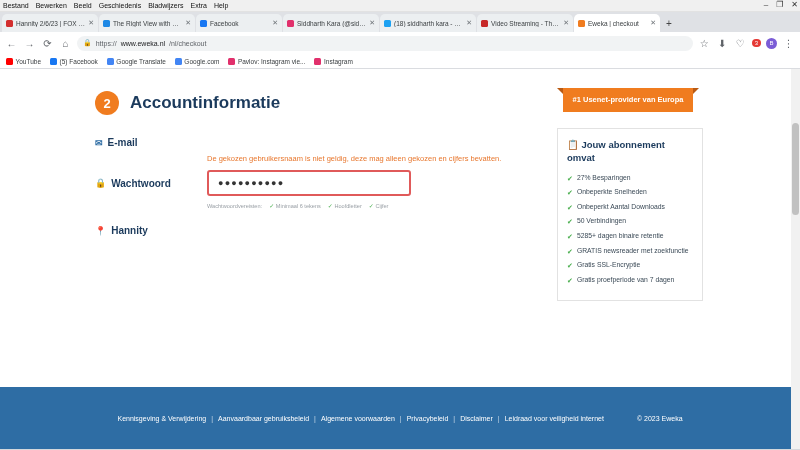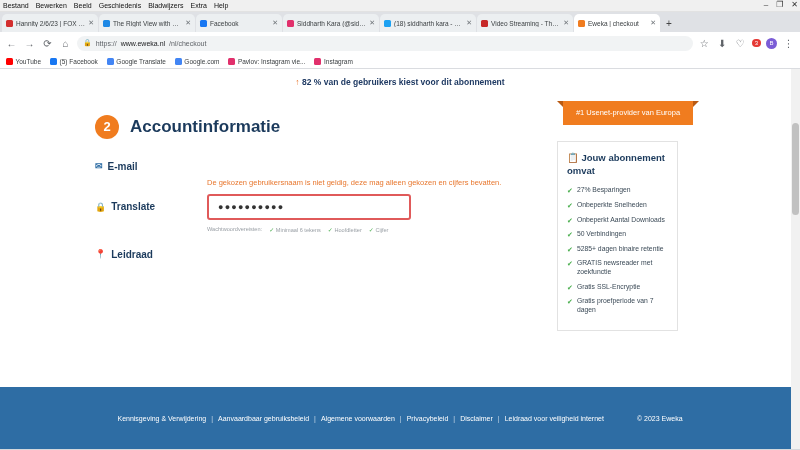--- a/index.html
+++ b/index.html
@@ -110,31 +110,31 @@
 
   .pwmeter {
     margin-left:112px; width:204px; display:flex; align-items:center; gap:7px;
     font-size:5.6px; color:#9aa0a6; margin-top:5px;
   }
   .pwmeter .chk { color:#4caf50; font-size:6px; }
 
   
   .ribbon {
     width:130px; background:#f07c1f; color:#fff; text-align:center;
-    font-size:7.5px; font-weight:normal; line-height:1.6; padding:6px 4px;
-    position:relative; margin-left:6px;
+    font-size:7.5px; font-weight:bold; line-height:1.6; padding:6px 4px;
+    position:relative; margin-left:6px;margin-top:11px;
   }
   .ribbon:before, .ribbon:after {
     content:""; position:absolute; top:0; border-style:solid; border-width:0;
   }
   .ribbon:before { left:-6px; border-width:0 6px 6px 0; border-color:transparent #b95a13 transparent transparent; }
   .ribbon:after  { right:-6px; border-width:0 0 6px 6px; border-color:transparent transparent transparent #b95a13; }
 
   .sum-card {
-    margin-top:16px; width:121px; border:1px solid #e2e2e2; background:#fff; padding:10px 9px;
+    margin-top:16px; width:146px; border:1px solid #e2e2e2; background:#fff; padding:10px 9px;
   }
   .sum-title { font-size:9.5px; font-weight:bold; color:#1b3a5c; line-height:1.35; margin-bottom:9px; }
   .sum-title .clip { color:#f07c1f; }
   .sum-list { list-style:none; margin:0; padding:0; }
   .sum-list li { display:flex; gap:4px; font-size:6.8px; color:#3b4a57; margin-bottom:5.5px; line-height:1.3; }
   .sum-list li .tick { color:#4caf50; font-size:7px; flex:0 0 auto; }
 
   
   .footer {
     position:absolute; bottom:0; left:0; width:800px; height:62px; background:#2e6da4;
@@ -261,24 +261,20 @@
       </span>
     <span class="bm">
         <i class="bmico" style="background:#e1306c"></i>
         <span>Instagram</span>
       </span>
   </div>
 </div>
 
 <div class="page">
 
-  <div class="promo-banner">
-    <span class="arrow">↑</span>
-    <span>82 % van de gebruikers kiest voor dit abonnement</span>
-  </div>
 
   <div class="content-wrap">
 
     <div class="left-col">
 
       <div class="sect-head">
         <div class="step-circle">2</div>
         <div class="sect-title">Accountinformatie</div>
       </div>
 
@@ -287,38 +283,38 @@
           <span class="lab-ico mail">✉</span>
           <span>E-mail</span>
         </div>
       </div>
 
       <div class="error-text" style="margin-left:112px;">De gekozen gebruikersnaam is niet geldig, deze mag alleen gekozen en cijfers bevatten.</div>
 
       <div class="field-row">
         <div class="field-label">
           <span class="lab-ico lock">🔒</span>
-          <span>Translate</span>
+          <span>Wachtwoord</span>
         </div>
         <div class="input-box err">
           <span class="pw-dots">●●●●●●●●●●</span>
         </div>
       </div>
 
       <div class="pwmeter">
         <span>Wachtwoordvereisten:</span>
         <span><span class="chk">✓</span> <span>Minimaal 6 tekens</span></span>
         <span><span class="chk">✓</span> <span>Hoofdletter</span></span>
         <span><span class="chk">✓</span> <span>Cijfer</span></span>
       </div>
 
       <div class="field-row" style="margin-top:16px;">
         <div class="field-label">
           <span class="lab-ico pin">📍</span>
-          <span>Leidraad</span>
+          <span>Hannity</span>
         </div>
       </div>
 
     </div>
 
     <div class="right-col">
       <div class="ribbon">#1 Usenet-provider van Europa</div>
 
       <div class="sum-card">
         <div class="sum-title">

